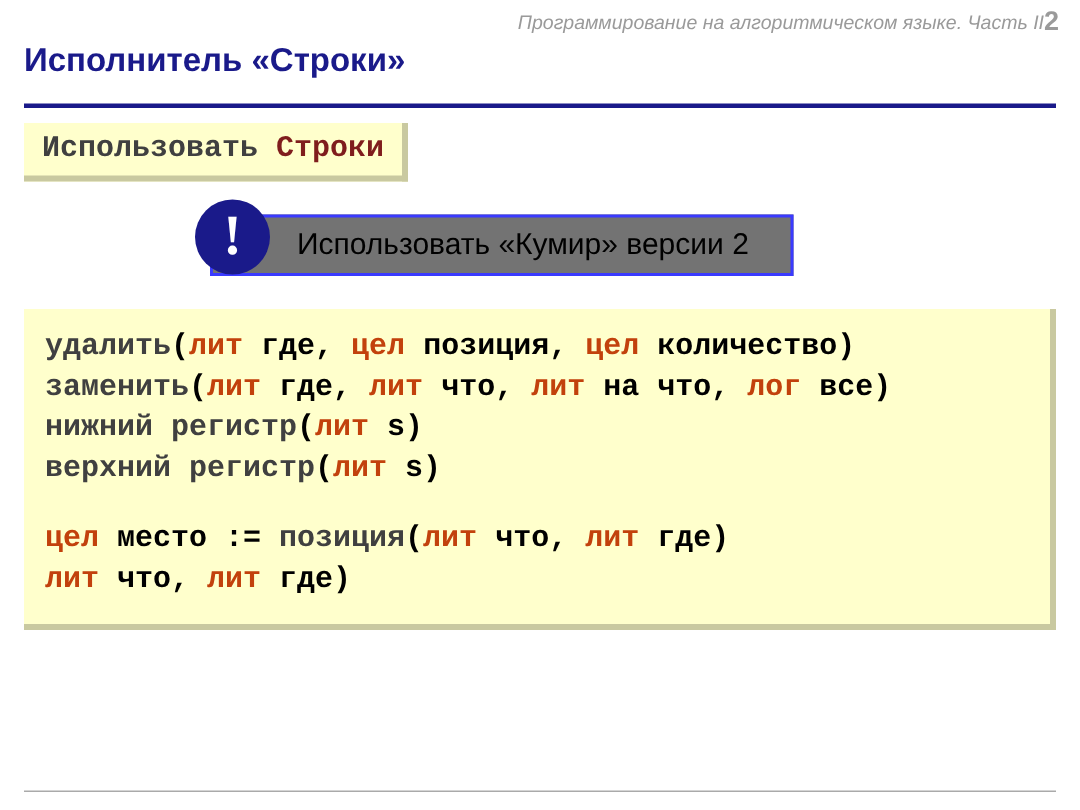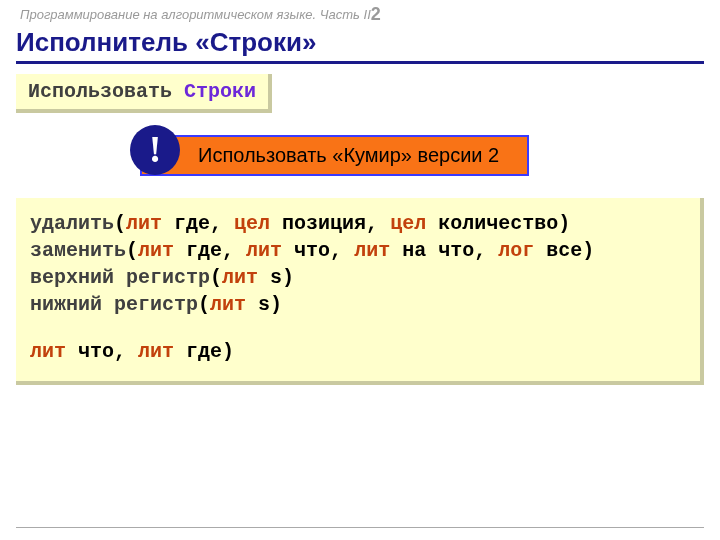--- a/index.html
+++ b/index.html
@@ -8,69 +8,69 @@
     width: 720px;
     height: 540px;
     background: #fff;
     font-family: Arial, Helvetica, sans-serif;
     color: #000;
     overflow: hidden;
     position: relative;
   }
   .header {
     display: flex;
-    justify-content: flex-start;
+    justify-content: flex-end;
     align-items: center;
-    padding: 4px 14px 0 20px;
+    padding: 4px 14px 0 8px;
   }
   .subtitle {
     font-style: italic;
     color: #9a9a9a;
     font-size: 13px;
   }
   .pagenum {
     font-weight: bold;
     color: #9a9a9a;
     font-size: 18px;
   }
   .title {
     margin: 2px 16px 0 16px;
     color: #1a1a8a;
     font-weight: bold;
-    font-size: 26px;
+    font-size: 22px;
     border-bottom: 3px solid #1a1a8a;
-    padding-bottom: 3px;
+    padding-bottom: 16px;
   }
   .yellow-box, .bigbox {
     margin: 10px 16px 0 16px;
     background: #ffffcc;
     border-right: 4px solid #c9c9a0;
     border-bottom: 4px solid #c9c9a0;
     font-family: "Courier New", monospace;
     font-weight: bold;
     font-size: 20px;
     padding: 6px 12px;
   }
   .yellow-box { display: inline-block; }
   .kw-blue  { color: #404040; }
-  .kw-green { color: #6d28d9; }
+  .kw-green { color: #7f1d1d; }
   .kw-red   { color: #c2410c; }
   .kw-black { color: #000; }
 
   .callout-wrap {
     margin: 22px 0 0 140px;
     position: relative;
   }
   .callout-box {
     border: 2px solid #3a3aff;
     padding: 7px 28px 7px 56px;
     font-size: 20px;
     color: #000;
     display: inline-block;
-    background: #f97316;
+    background: #737373;
   }
   .exclam {
     position: absolute;
     left: -10px;
     top: -10px;
     width: 50px;
     height: 50px;
     border-radius: 50%;
     background: #1a1a8a;
     color: #fff;
@@ -118,26 +118,29 @@
 </div>
 
 <div class="bigbox">
   <div class="line">
     <span class="kw-blue">удалить</span><span class="kw-black">(</span><span class="kw-red">лит </span><span class="kw-black">где</span><span class="kw-black">, </span><span class="kw-red">цел </span><span class="kw-black">позиция</span><span class="kw-black">, </span><span class="kw-red">цел </span><span class="kw-black">количество</span><span class="kw-black">)</span>
   </div>
   <div class="line">
     <span class="kw-blue">заменить</span><span class="kw-black">(</span><span class="kw-red">лит </span><span class="kw-black">где</span><span class="kw-black">, </span><span class="kw-red">лит </span><span class="kw-black">что</span><span class="kw-black">, </span><span class="kw-red">лит </span><span class="kw-black">на что</span><span class="kw-black">, </span><span class="kw-red">лог </span><span class="kw-black">все</span><span class="kw-black">)</span>
   </div>
   <div class="line">
+    <span class="kw-blue">нижний регистр</span><span class="kw-black">(</span><span class="kw-red">лит </span><span class="kw-black">s</span><span class="kw-black">)</span>
+  </div>
+  <div class="line">
     <span class="kw-blue">верхний регистр</span><span class="kw-black">(</span><span class="kw-red">лит </span><span class="kw-black">s</span><span class="kw-black">)</span>
   </div>
+  <div class="gap"></div>
   <div class="line">
-    <span class="kw-blue">нижний регистр</span><span class="kw-black">(</span><span class="kw-red">лит </span><span class="kw-black">s</span><span class="kw-black">)</span>
+    <span class="kw-red">цел </span><span class="kw-black">место := </span><span class="kw-blue">позиция</span><span class="kw-black">(</span><span class="kw-red">лит </span><span class="kw-black">что</span><span class="kw-black">, </span><span class="kw-red">лит </span><span class="kw-black">где</span><span class="kw-black">)</span>
   </div>
-  <div class="gap"></div>
   <div class="line">
     <span class="kw-red">лит </span><span class="kw-black">что</span><span class="kw-black">, </span><span class="kw-red">лит </span><span class="kw-black">где</span><span class="kw-black">)</span>
   </div>
 </div>
 
 <div class="footer-line"></div>
 
 
 
 

